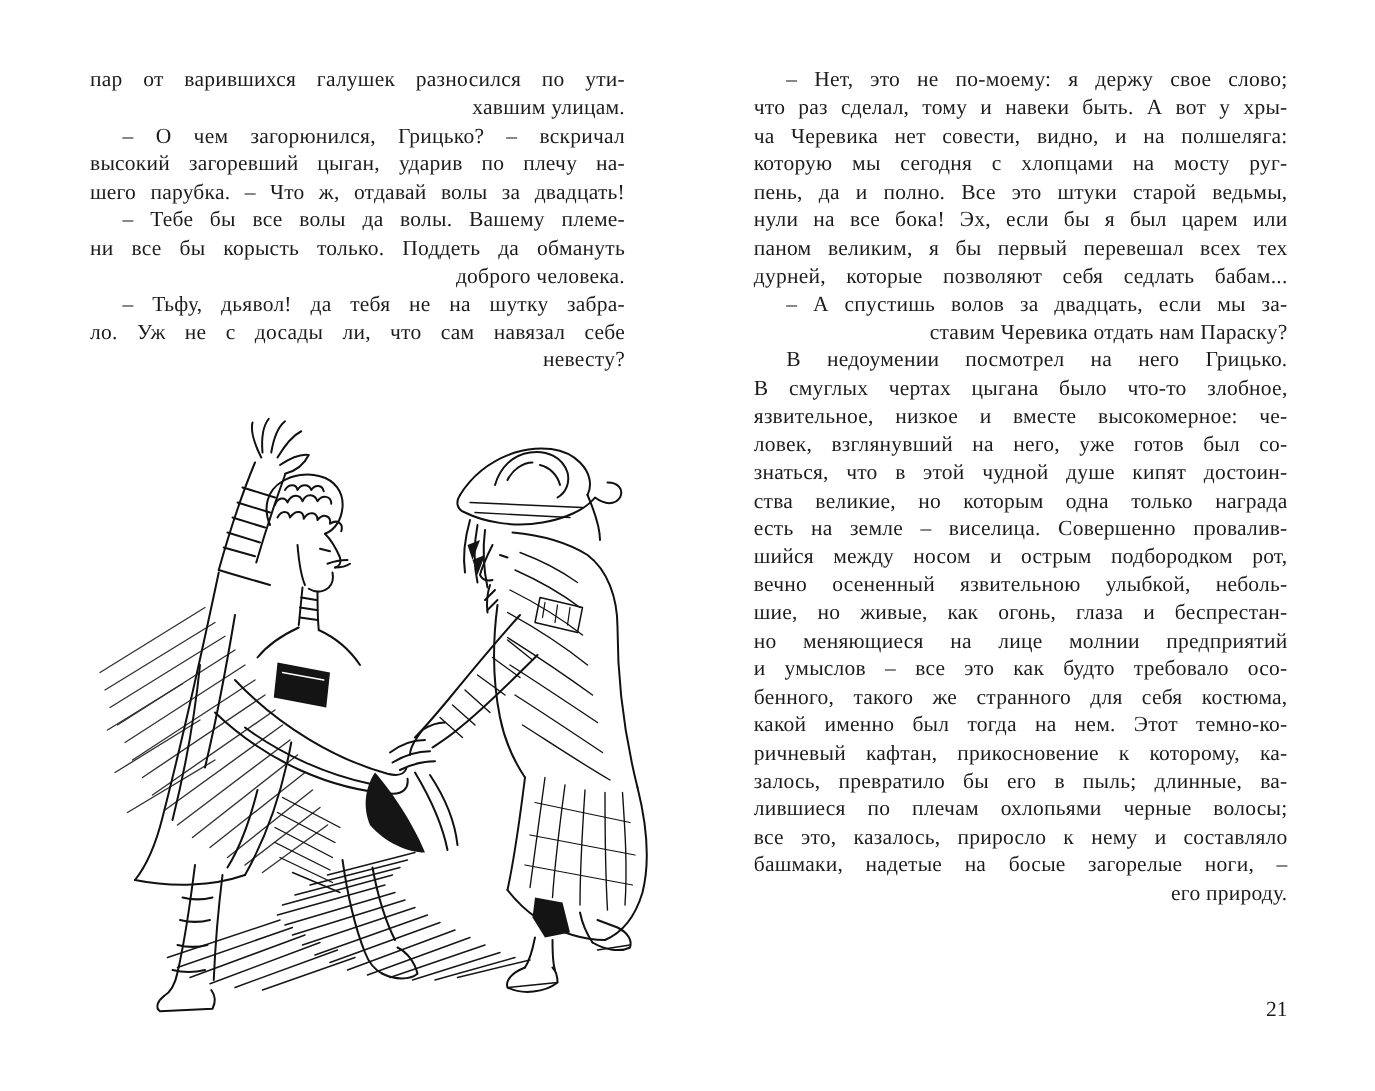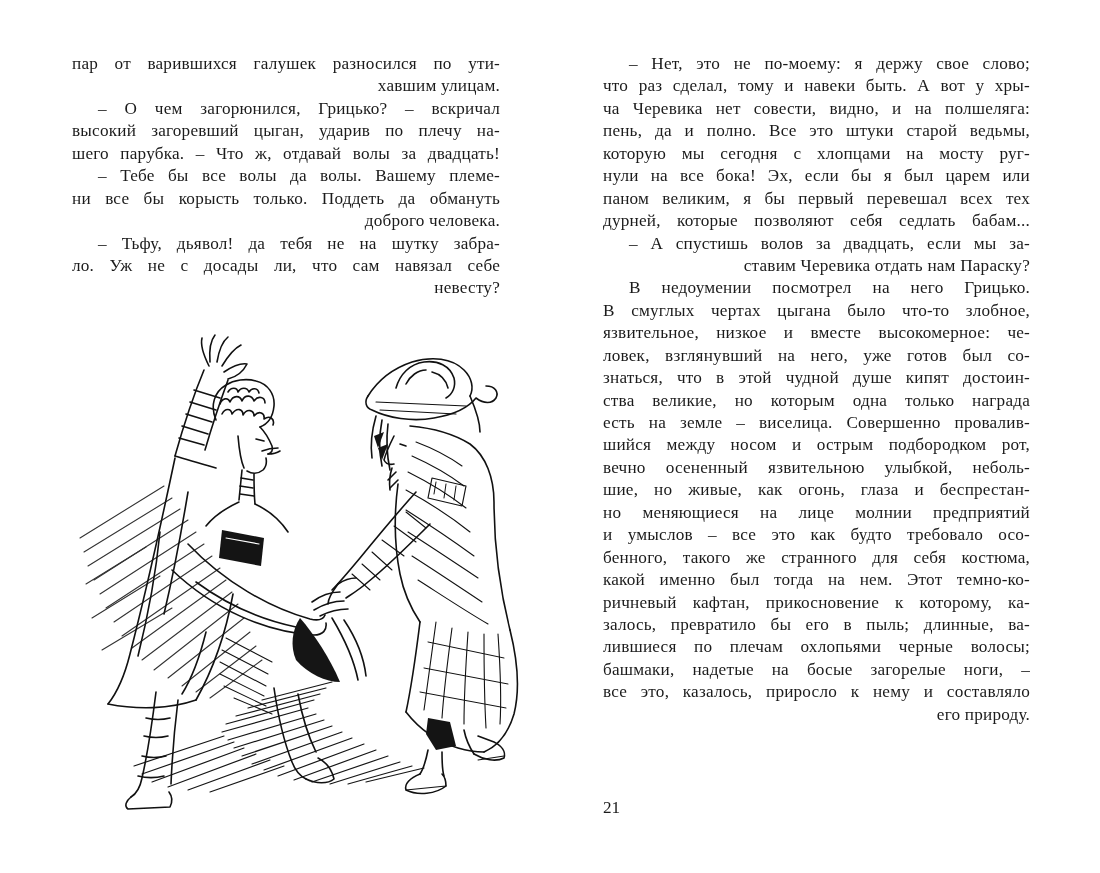--- a/index.html
+++ b/index.html
@@ -16,21 +16,21 @@
   .textcol.rcol{left:53px;width:427px;} 
   .ln{
     font-size:17.2px;line-height:22.45px;height:22.45px;
     letter-spacing:0.2px;white-space:nowrap;overflow:visible;
     text-align:right;
   }
   .ln.j{text-align:justify;text-align-last:justify;}
   .ln.i{padding-left:26px;}
   .pagenum{
     position:absolute;left:53px;width:427px;top:797px;
-    font-size:17.2px;line-height:22px;text-align:left;
+    font-size:17.2px;line-height:22px;text-align:right;
   }
   .illustration{
     position:absolute;left:76px;top:332px;width:445px;height:480px;margin:0;
   }
   .illustration svg{display:block;width:445px;height:480px;}
 </style>
 </head>
 <body>
 
 <section class="page left">
@@ -252,22 +252,22 @@
       </g>
     </svg>
   </figure>
 </section>
 
 <section class="page right">
   <div class="textcol rcol">
       <div class="ln j i">– Нет, это не по-моему: я держу свое слово;</div>
       <div class="ln j">что раз сделал, тому и навеки быть. А вот у хры-</div>
       <div class="ln j">ча Черевика нет совести, видно, и на полшеляга:</div>
+      <div class="ln j">которую мы сегодня с хлопцами на мосту руг-</div>
       <div class="ln j">пень, да и полно. Все это штуки старой ведьмы,</div>
-      <div class="ln j">которую мы сегодня с хлопцами на мосту руг-</div>
       <div class="ln j">нули на все бока! Эх, если бы я был царем или</div>
       <div class="ln j">паном великим, я бы первый перевешал всех тех</div>
       <div class="ln j">дурней, которые позволяют себя седлать бабам...</div>
       <div class="ln j i">– А спустишь волов за двадцать, если мы за-</div>
       <div class="ln">ставим Черевика отдать нам Параску?</div>
       <div class="ln j i">В недоумении посмотрел на него Грицько.</div>
       <div class="ln j">В смуглых чертах цыгана было что-то злобное,</div>
       <div class="ln j">язвительное, низкое и вместе высокомерное: че-</div>
       <div class="ln j">ловек, взглянувший на него, уже готов был со-</div>
       <div class="ln j">знаться, что в этой чудной душе кипят достоин-</div>
@@ -276,18 +276,18 @@
       <div class="ln j">шийся между носом и острым подбородком рот,</div>
       <div class="ln j">вечно осененный язвительною улыбкой, неболь-</div>
       <div class="ln j">шие, но живые, как огонь, глаза и беспрестан-</div>
       <div class="ln j">но меняющиеся на лице молнии предприятий</div>
       <div class="ln j">и умыслов – все это как будто требовало осо-</div>
       <div class="ln j">бенного, такого же странного для себя костюма,</div>
       <div class="ln j">какой именно был тогда на нем. Этот темно-ко-</div>
       <div class="ln j">ричневый кафтан, прикосновение к которому, ка-</div>
       <div class="ln j">залось, превратило бы его в пыль; длинные, ва-</div>
       <div class="ln j">лившиеся по плечам охлопьями черные волосы;</div>
+      <div class="ln j">все это, казалось, приросло к нему и составляло</div>
       <div class="ln j">башмаки, надетые на босые загорелые ноги, –</div>
-      <div class="ln j">все это, казалось, приросло к нему и составляло</div>
       <div class="ln">его природу.</div>
     </div>
   <div class="pagenum">21</div>
 </section>
 
 </body></html>

